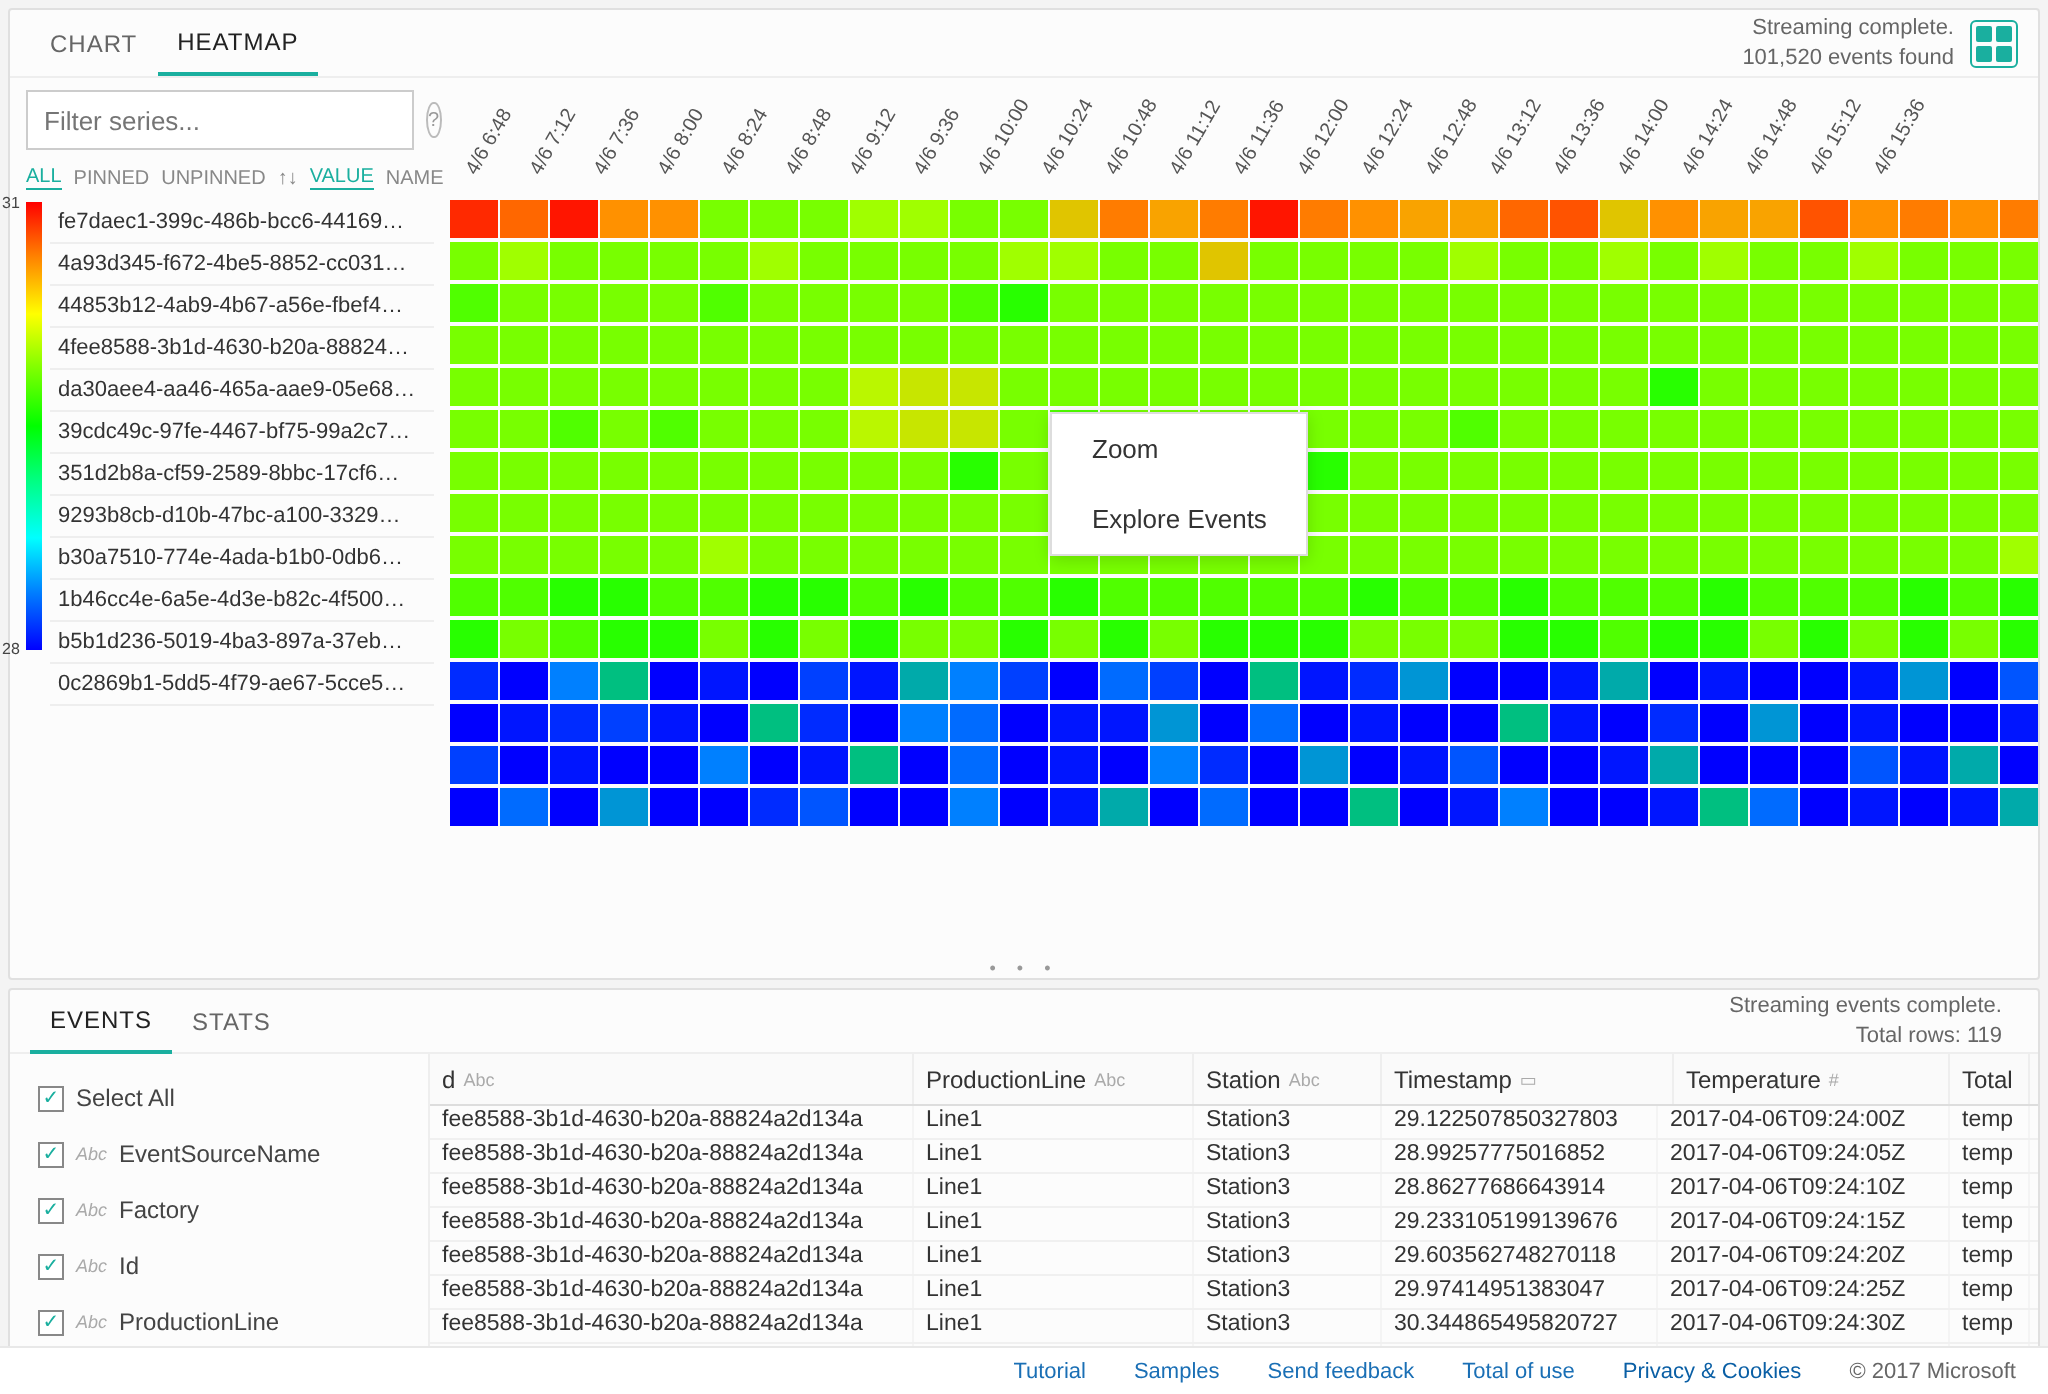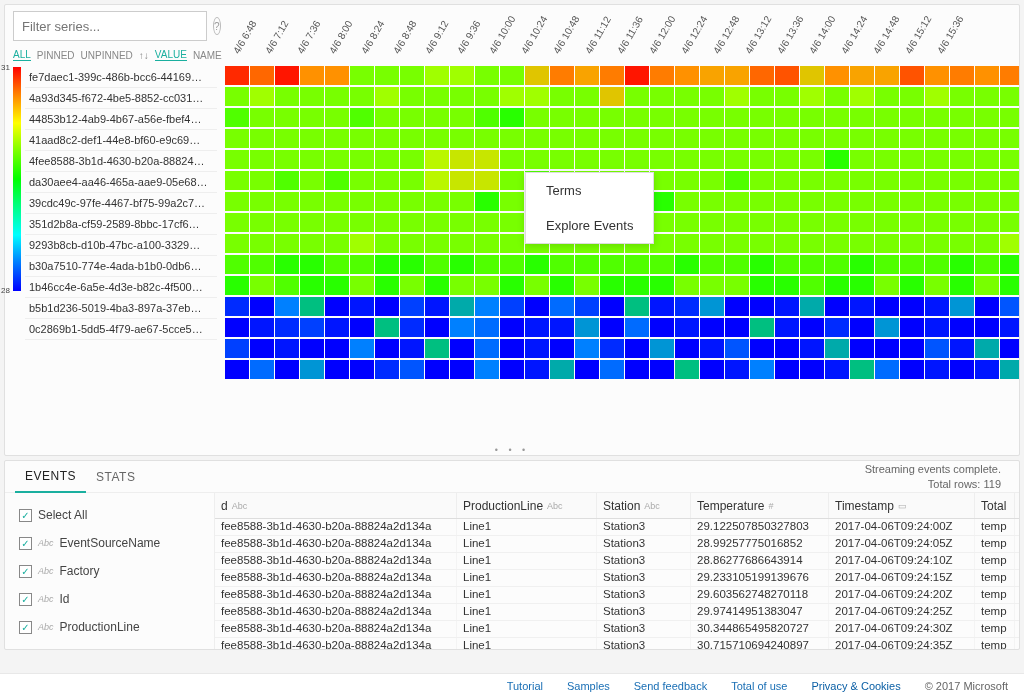--- a/index.html
+++ b/index.html
@@ -67,20 +67,34 @@
   
   .footer { position: absolute; bottom: 0; left: 0; right: 0; height: 24px; background: #fff; border-top: 1px solid #e8e8e8; display: flex; align-items: center; justify-content: flex-end; gap: 24px; padding: 0 16px; font-size: 11px; }
   .footer a { color: #1a6fb5; text-decoration: none; cursor: pointer; }
   .footer .priv { color: #0a5fa5; font-weight: 500; }
   .footer .copy { color: #666; }
 </style>
 </head>
 <body>
 
 <div class="top-panel">
+  <div class="tabs-row">
+    <div class="tab">CHART</div>
+    <div class="tab active">HEATMAP</div>
+    <div class="stream-status">
+      <div>Streaming complete.</div>
+      <div>101,520 events found</div>
+    </div>
+    <div class="grid-icon">
+        <div></div>
+        <div></div>
+        <div></div>
+        <div></div>
+      </div>
+  </div>
   <div class="heat-body">
     <div class="left-col">
       <div class="filter-wrap">
         <input class="filter-input" placeholder="Filter series..." style="">
         <div class="help-icon">?</div>
       </div>
       <div class="filter-opts">
         <span class="active">ALL</span>
         <span>PINNED</span>
         <span>UNPINNED</span>
@@ -90,21 +104,20 @@
       </div>
       <div class="series-list">
         <div class="color-scale">
           <span class="scale-label sl-top">31</span>
           <span class="scale-label sl-bot">28</span>
         </div>
         <div class="series-names" id="series-names">
             <div class="series-item">fe7daec1-399c-486b-bcc6-44169…</div>
             <div class="series-item">4a93d345-f672-4be5-8852-cc031…</div>
             <div class="series-item">44853b12-4ab9-4b67-a56e-fbef4…</div>
-            <div class="series-item">41aad8c2-def1-44e8-bf60-e9c69…</div>
             <div class="series-item">4fee8588-3b1d-4630-b20a-88824…</div>
             <div class="series-item">da30aee4-aa46-465a-aae9-05e68…</div>
             <div class="series-item">39cdc49c-97fe-4467-bf75-99a2c7…</div>
             <div class="series-item">351d2b8a-cf59-2589-8bbc-17cf6…</div>
             <div class="series-item">9293b8cb-d10b-47bc-a100-3329…</div>
             <div class="series-item">b30a7510-774e-4ada-b1b0-0db6…</div>
             <div class="series-item">1b46cc4e-6a5e-4d3e-b82c-4f500…</div>
             <div class="series-item">b5b1d236-5019-4ba3-897a-37eb…</div>
             <div class="series-item">0c2869b1-5dd5-4f79-ae67-5cce5…</div>
           </div>
@@ -667,21 +680,21 @@
             <div class="heat-cell" style="background: rgb(0, 191, 128);"></div>
             <div class="heat-cell" style="background: rgb(0, 107, 255);"></div>
             <div class="heat-cell" style="background: rgb(0, 0, 255);"></div>
             <div class="heat-cell" style="background: rgb(0, 21, 255);"></div>
             <div class="heat-cell" style="background: rgb(0, 0, 255);"></div>
             <div class="heat-cell" style="background: rgb(0, 21, 255);"></div>
             <div class="heat-cell" style="background: rgb(0, 170, 170);"></div>
           </div>
         </div>
       <div class="context-menu" style="left:300px; top:167px;">
-        <div>Terms</div>
+        <div>Zoom</div>
         <div>Explore Events</div>
       </div>
     </div>
   </div>
   <div class="resize-dots">• • •</div>
 </div>
 
 <div class="bottom-panel">
   <div class="btabs-row">
     <div class="tab active">EVENTS</div>
@@ -725,27 +738,27 @@
             <span class="th-type">Abc</span>
           </div>
         <div class="th c-pl">
             <span>ProductionLine</span>
             <span class="th-type">Abc</span>
           </div>
         <div class="th c-st">
             <span>Station</span>
             <span class="th-type">Abc</span>
           </div>
+        <div class="th c-ts">
+            <span>Timestamp</span>
+            <span class="th-type">▭</span>
+          </div>
         <div class="th c-tp">
             <span>Temperature</span>
             <span class="th-type">#</span>
-          </div>
-        <div class="th c-ts">
-            <span>Timestamp</span>
-            <span class="th-type">▭</span>
           </div>
         <div class="th c-ty">
             <span>Total</span>
           </div>
       </div>
       <div class="table-body" id="table-body">
           <div class="tr">
             <div class="td c-id">fee8588-3b1d-4630-b20a-88824a2d134a</div>
             <div class="td c-pl">Line1</div>
             <div class="td c-st">Station3</div>

